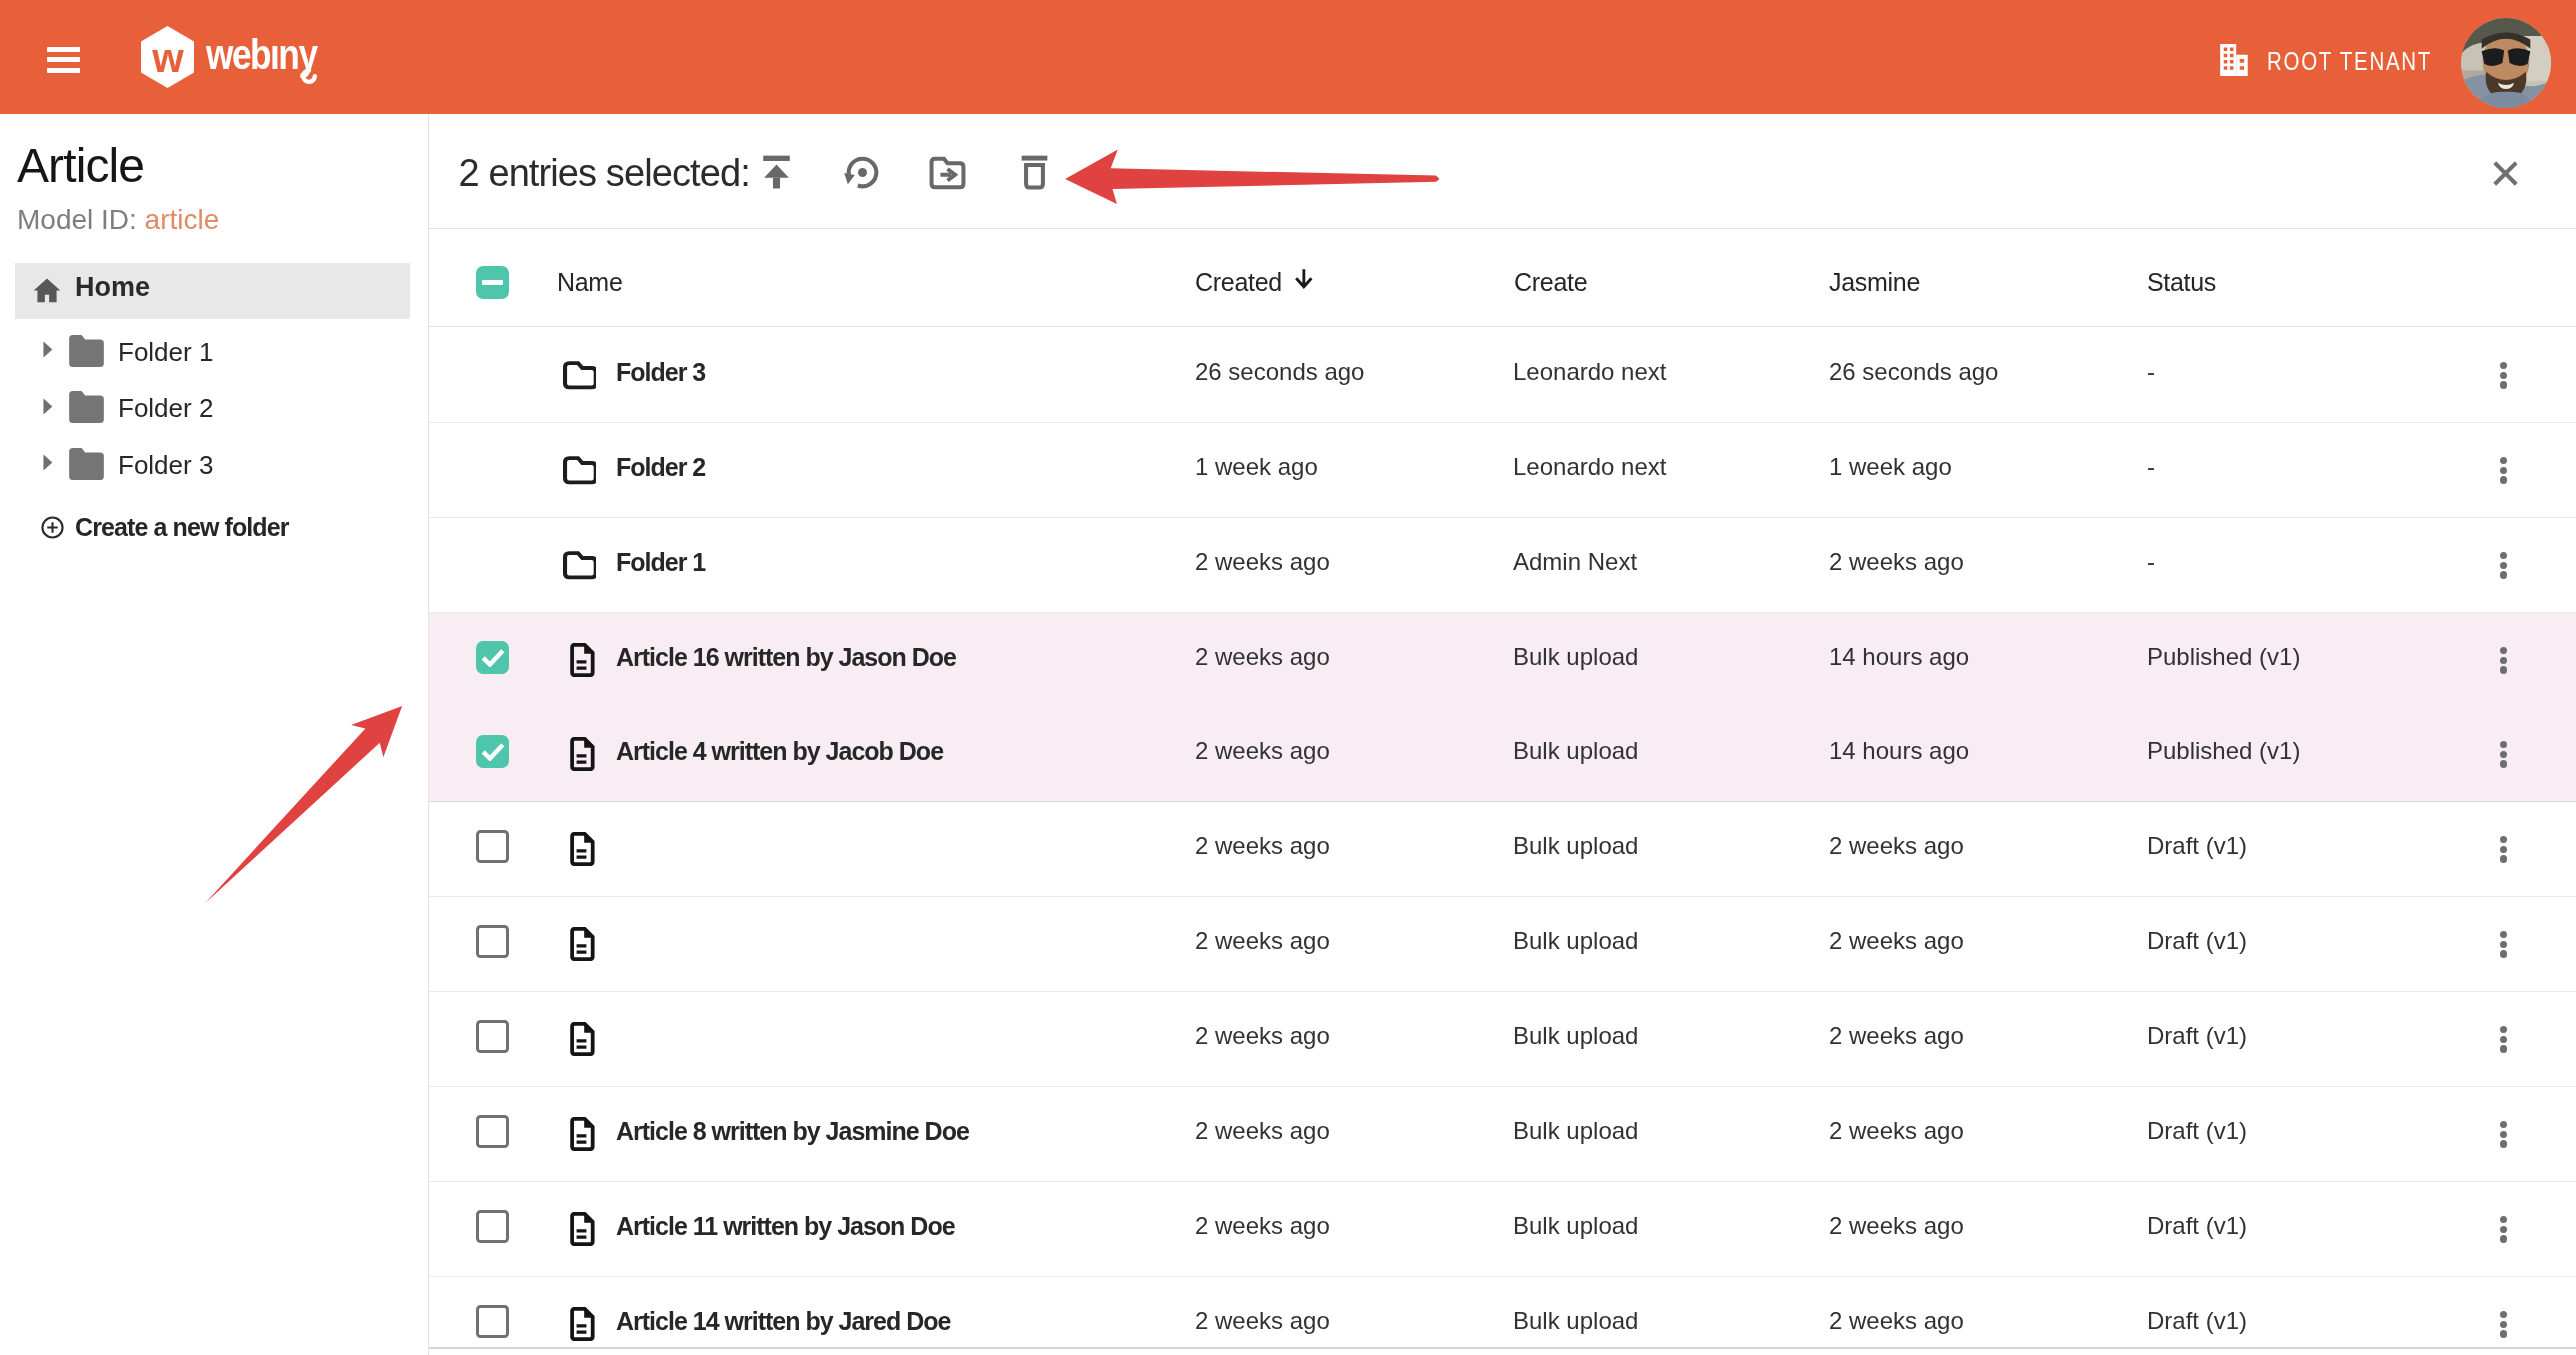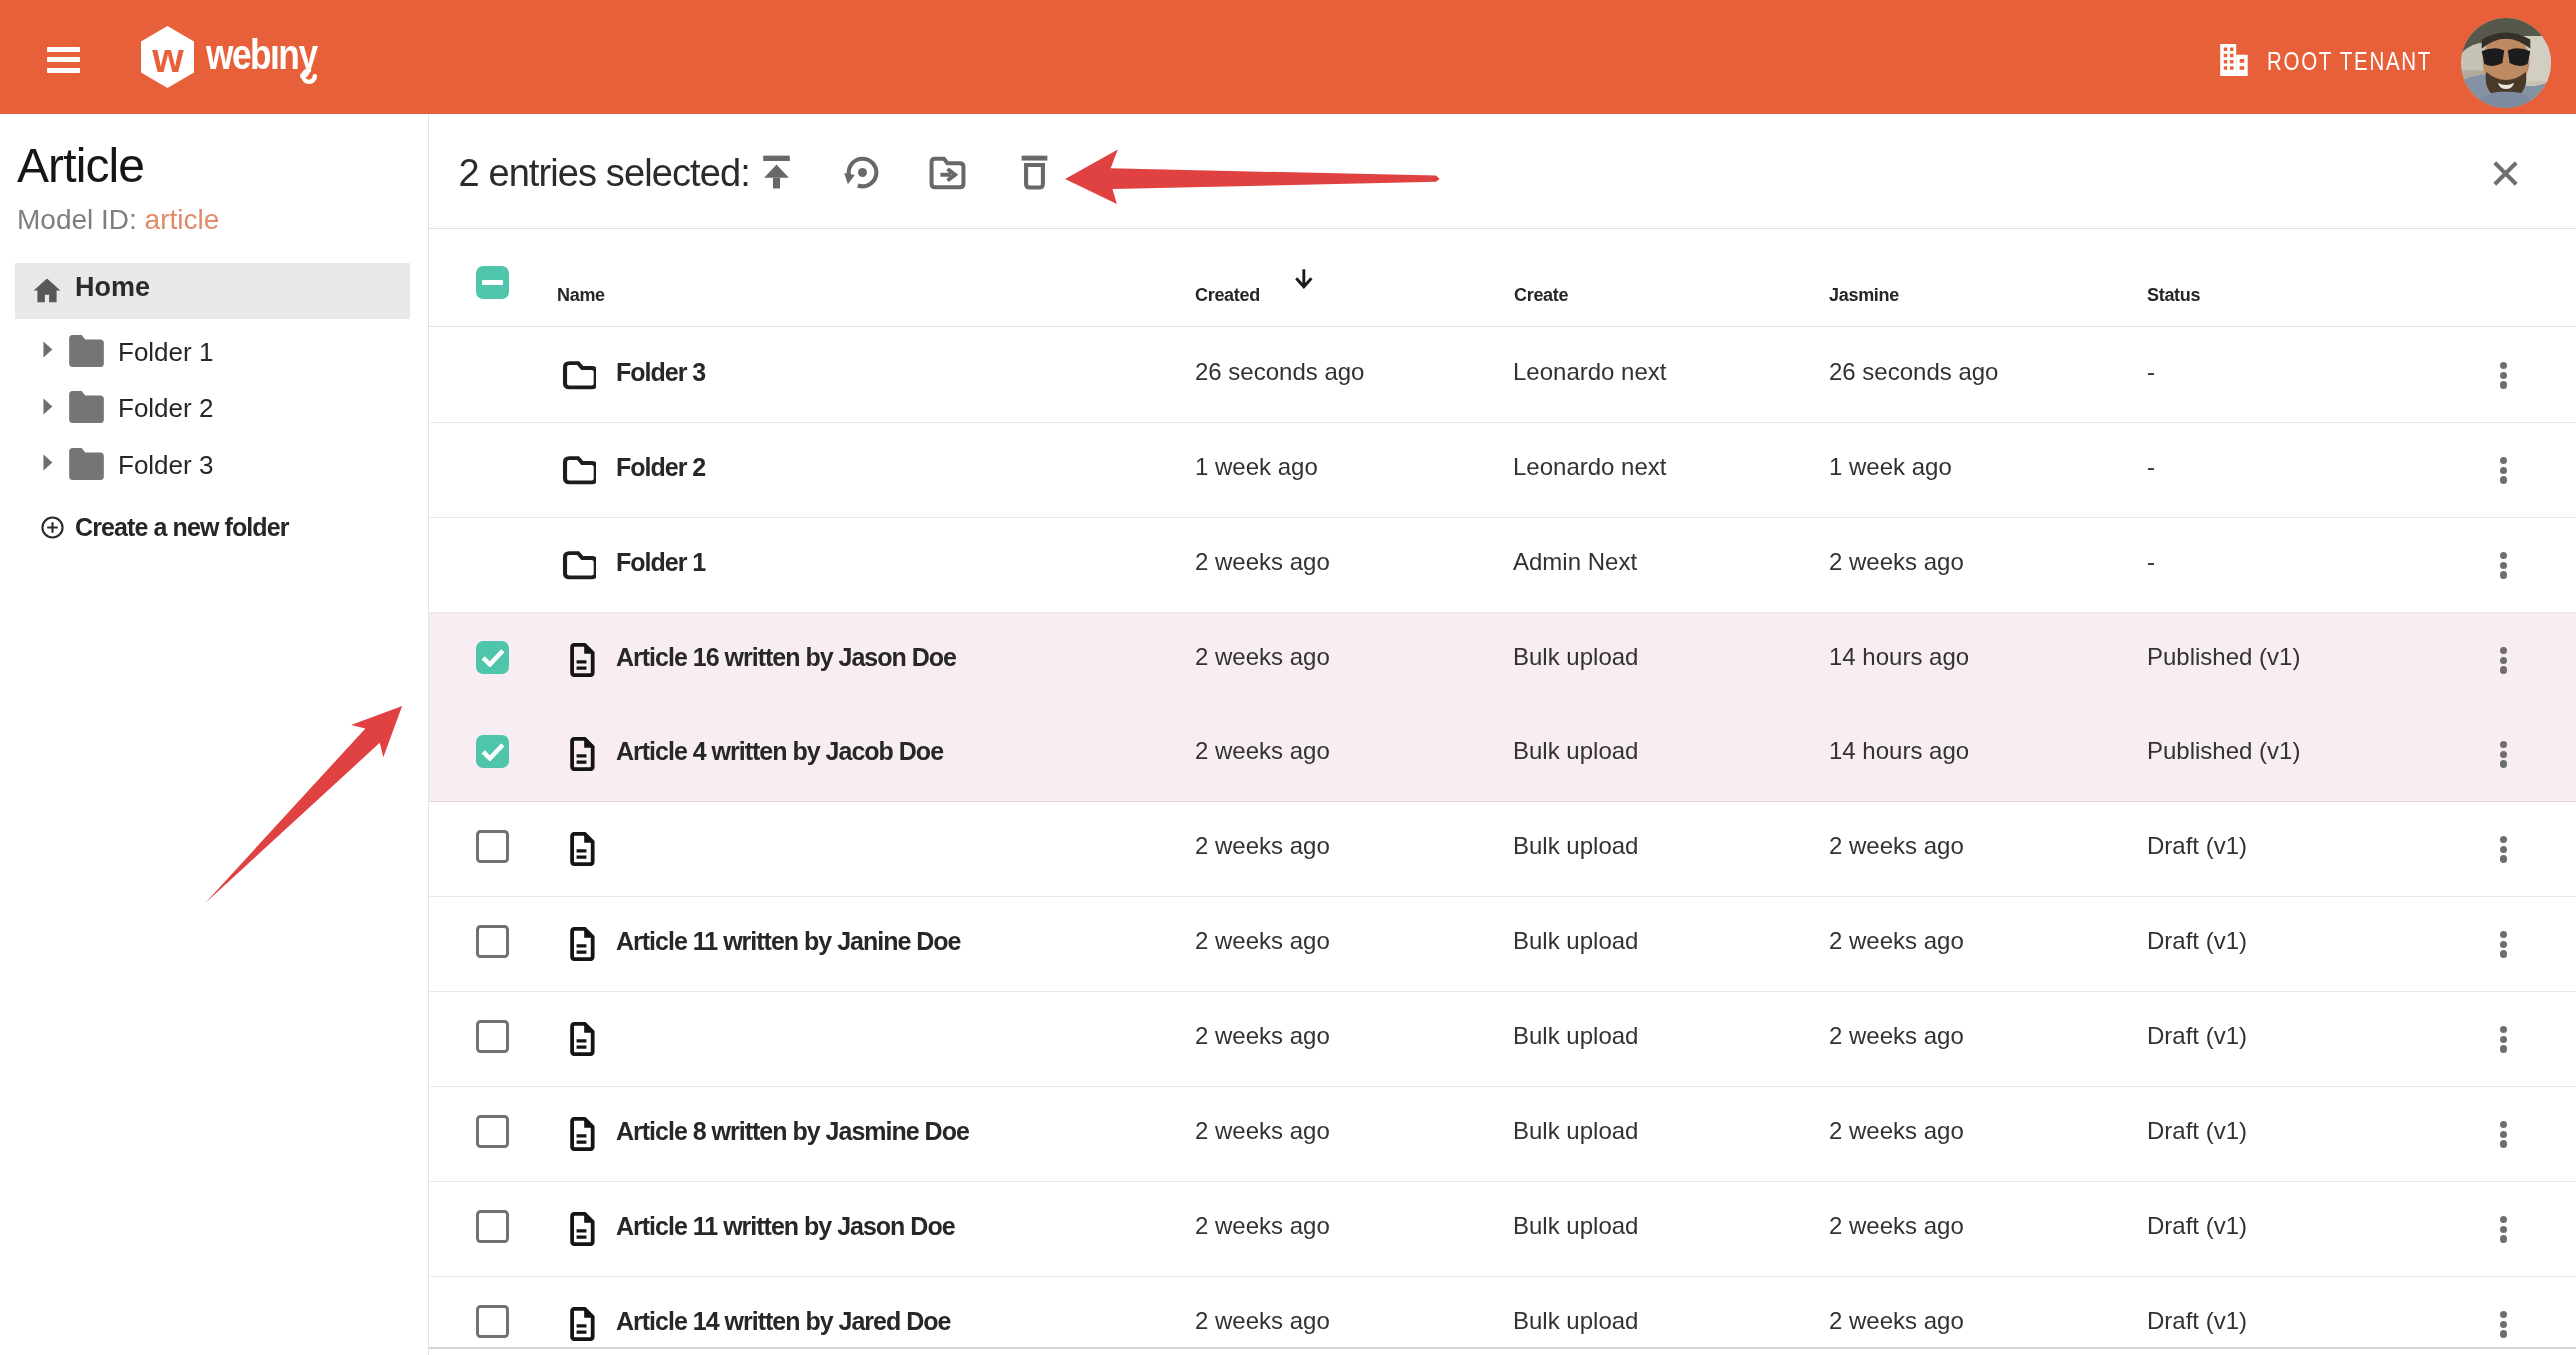--- a/index.html
+++ b/index.html
@@ -21,21 +21,21 @@
   .treelabel { font-size:26px; color:#272727; }
 
   
   #main { position:absolute; left:429px; top:114px; width:2147px; height:1241px; background:#fff; }
   #toolbar { position:absolute; left:0; top:0; width:2147px; height:115px; border-bottom:1.8px solid #e2e2e2; }
   #selcount { position:absolute; left:29.5px; top:59px; font-size:38px; color:#2b2b2b; letter-spacing:-0.9px;
      transform:translateY(-50%); transform-origin:left top; white-space:nowrap; }
 
   
   #thead { position:absolute; left:0; top:115px; width:2147px; height:98px; border-bottom:1.8px solid #e2e2e2; }
-  .hcell { position:absolute; top:17px; height:98px; display:flex; align-items:center; font-weight:bold; font-size:18px; color:#262626; letter-spacing:-0.3px;}
+  .hcell { position:absolute; top:4px; height:98px; display:flex; align-items:center; font-weight:normal; font-size:25px; color:#262626; letter-spacing:-0.3px;}
   .row { position:absolute; left:0; width:2147px; height:95px; border-bottom:1.8px solid #e9e9e9; background:#fff; }
   .row.sel { background:#f8edf2; border-bottom-color:#e0d4da; }
   .cell { position:absolute; top:0; height:88px; display:flex; align-items:center; font-size:24px; color:#323232; white-space:nowrap; }
   .cname { font-weight:bold; color:#272727; letter-spacing:-1px; font-size:25px; }
 
   .cb { position:absolute; left:47px; width:33px; height:33px; border:3.6px solid #717171; border-radius:4.5px; background:#fff; }
   .cbsel { position:absolute; left:47px; width:33px; height:33px; border-radius:7.2px; background:#4fc6ab;
      display:flex; align-items:center; justify-content:center; }
 
   .kebab { position:absolute; left:2071px; width:7.2px; }
@@ -276,21 +276,20 @@
             <div class="dot"></div>
           </div>
 </div>
 <div class="row" style="top:783px">
           <div class="cb" style="top:28px"></div>
           <svg class="abs" style="left:139px; top:30px" width="27" height="34" viewBox="0 0 30 38">
             <path d="M4.5 5 q0-3 3-3 h11 l9 9 v22 q0 3 -3 3 h-17 q-3 0 -3 -3 z" fill="none" stroke="#141414" stroke-width="4.2"></path>
             <polygon points="18,2 28,12 18,12" fill="#141414"></polygon>
             <path d="M9.5 21 h11 M9.5 28 h11" stroke="#141414" stroke-width="3.6"></path>
           </svg>
-<div class="cell cname" style="left:187px">Article 11 written by Janine Doe</div>
 <div class="cell" style="left:766px">2 weeks ago</div>
 <div class="cell" style="left:1084px">Bulk upload</div>
 <div class="cell" style="left:1400px">2 weeks ago</div>
 <div class="cell" style="left:1718px">Draft (v1)</div>
 <div class="kebab" style="top:31px">
             <div class="dot"></div>
             <div class="dot"></div>
             <div class="dot"></div>
           </div>
 </div>

